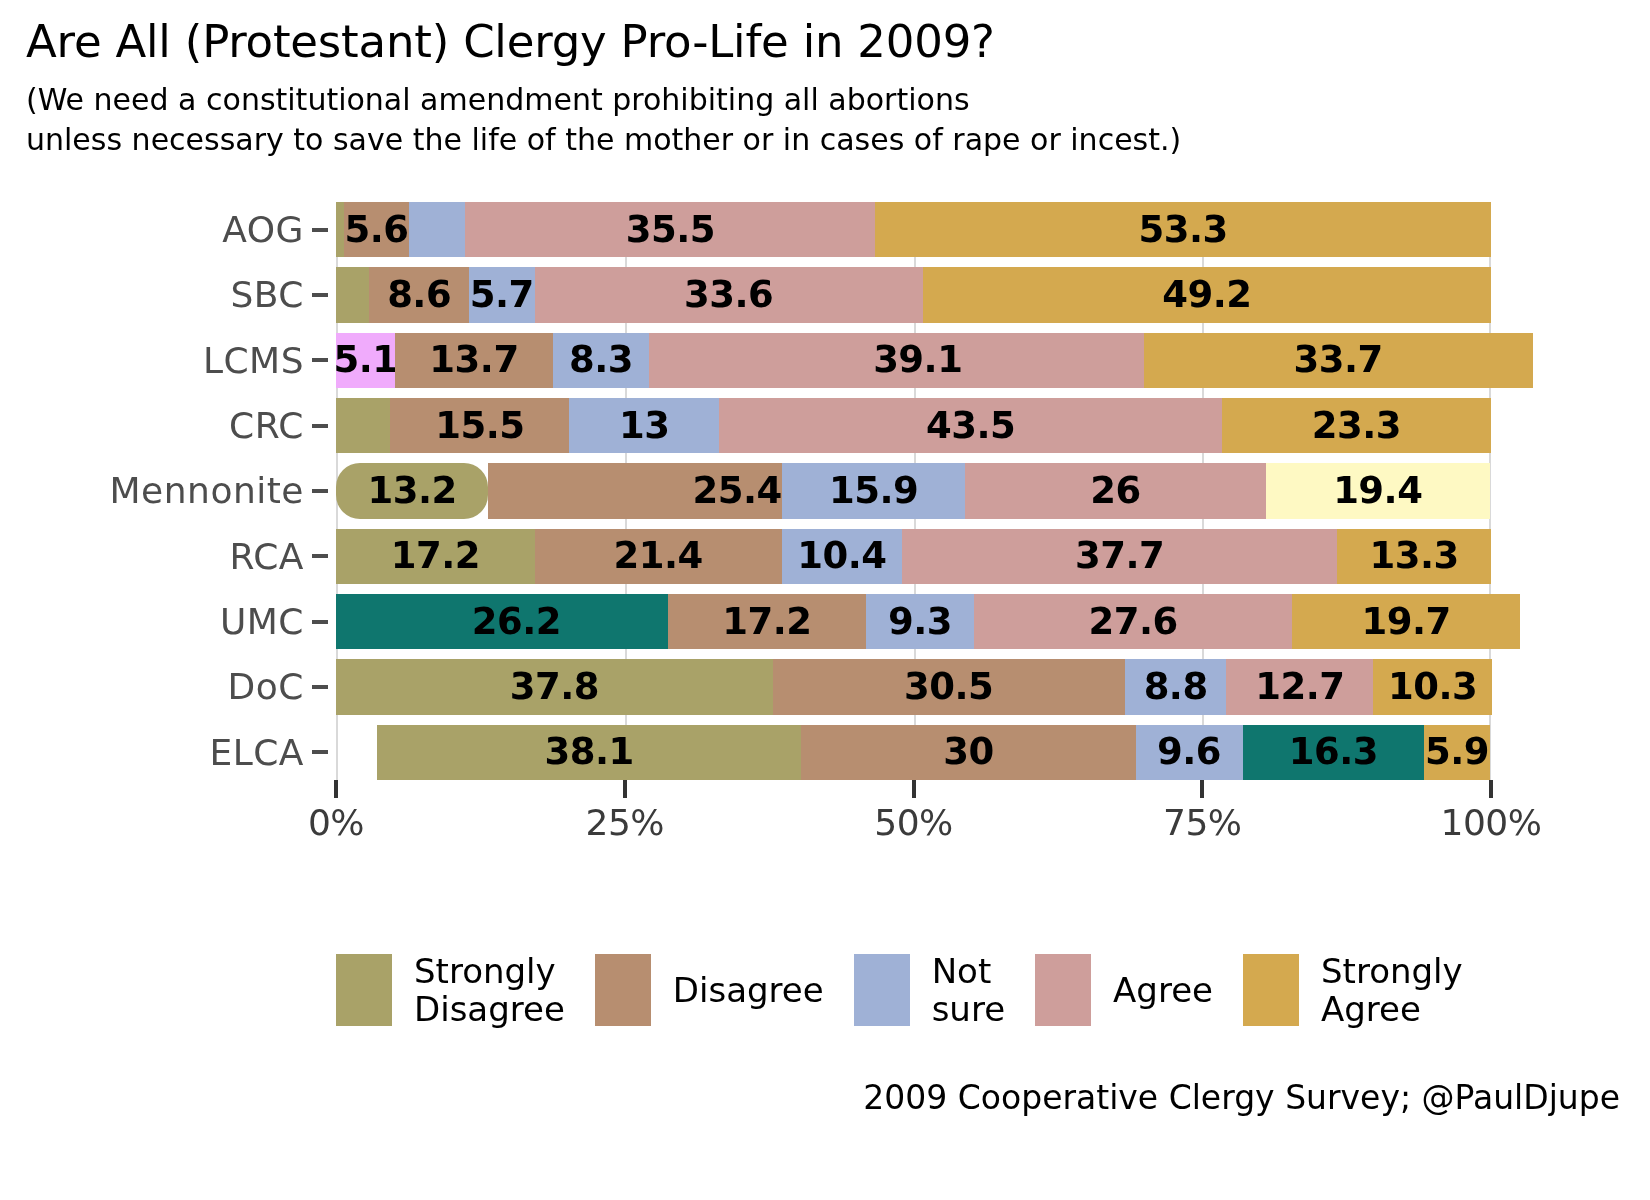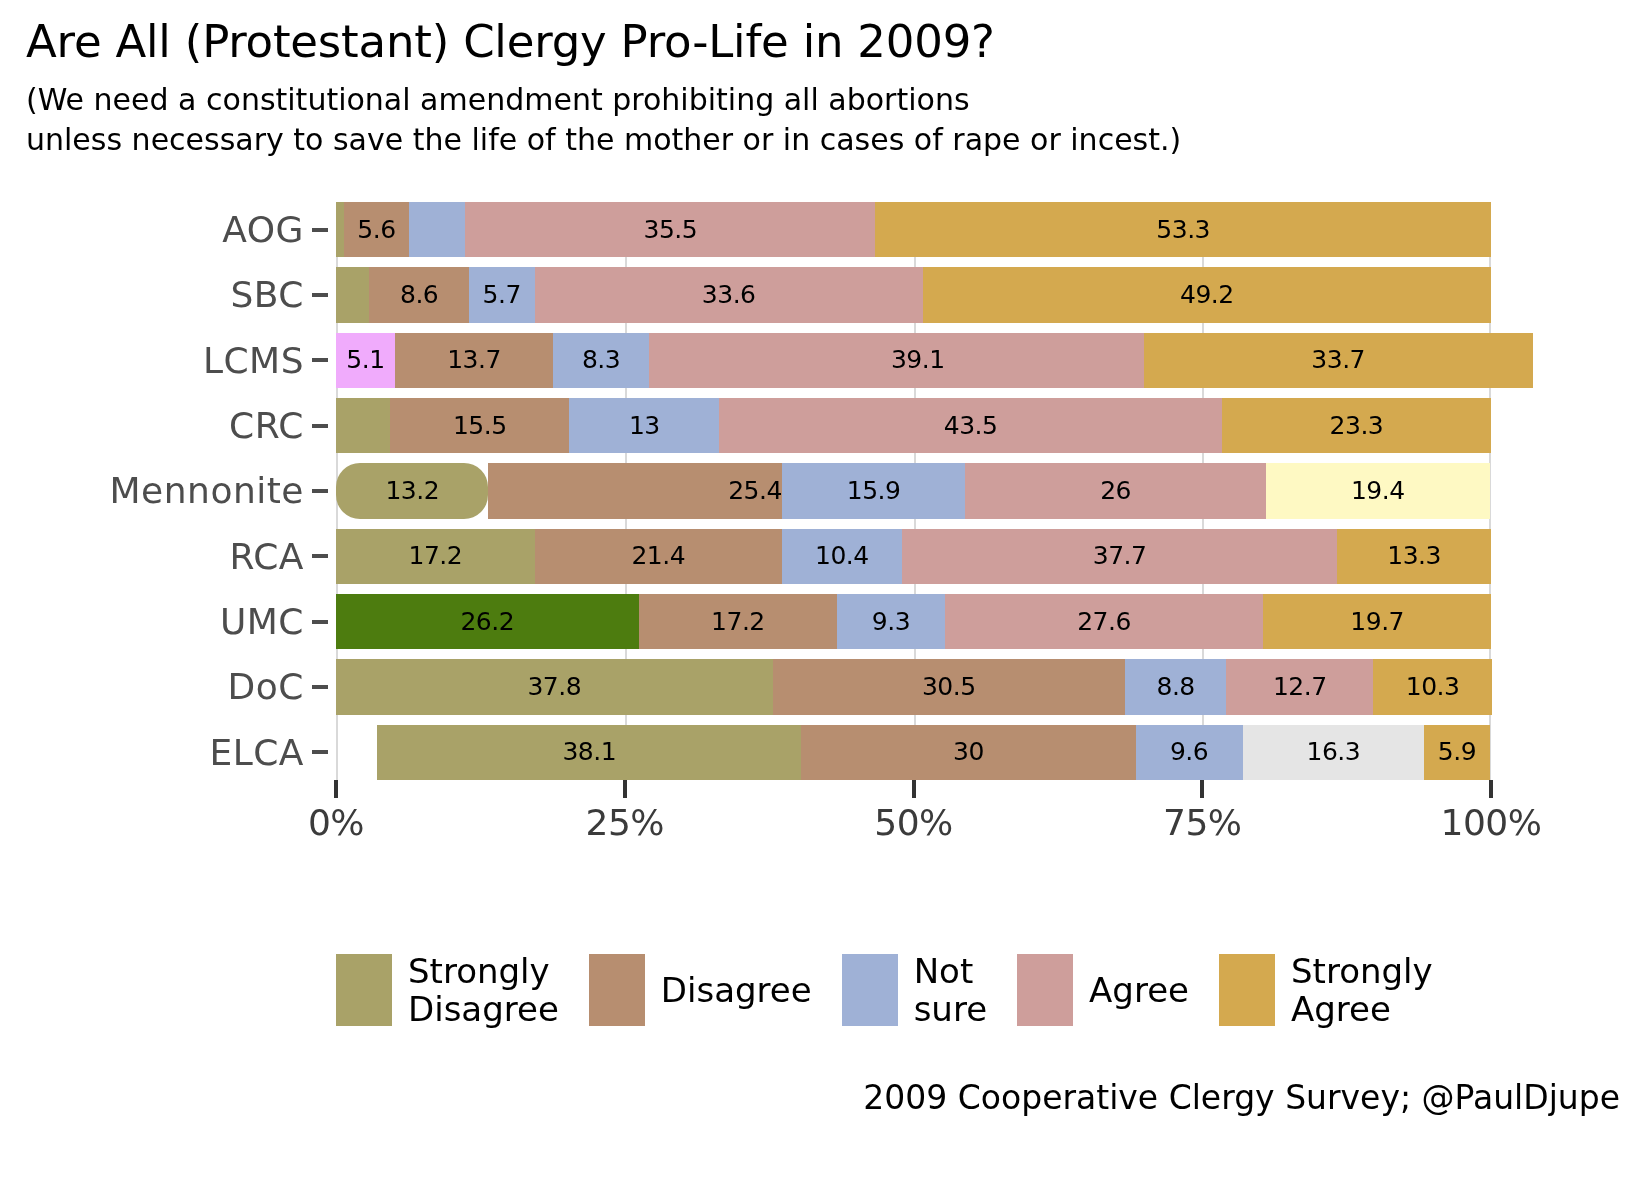--- a/index.html
+++ b/index.html
@@ -85,24 +85,24 @@
 
   .bar-seg {
     position: relative;
     display: flex;
     align-items: center;
     justify-content: center;
     overflow: visible;
     min-width: 0;
   }
   .seg-label {
-    font-size: 25px;
+    font-size: 37px;
     line-height: 34px;
     color: #000000;
-    font-weight: 400;
+    font-weight: 700;
     white-space: nowrap;
     letter-spacing: -0.5px;
   }
 
   
   #y-axis {
     position: absolute;
     left: 0px;
     top: 202px;
     width: 336px;
@@ -168,20 +168,21 @@
     top: 952px;
     width: 1180px;
     display: flex;
     align-items: center;
     z-index: 2;
   }
   .legend-item {
     display: flex;
     align-items: center;
     margin-right: 30px;
+    gap: 6px;
   }
   .legend-item:last-child { margin-right: 0; }
   .legend-swatch {
     width: 56px;
     height: 72px;
     flex: 0 0 auto;
   }
   .legend-text {
     margin-left: 16px;
     font-size: 34px;
@@ -351,21 +352,21 @@
             <span class="seg-label">10.4</span>
           </div>
           <div class="bar-seg" style="flex: 0 0 37.7%; background: rgb(206, 158, 155);">
             <span class="seg-label">37.7</span>
           </div>
           <div class="bar-seg" style="flex: 0 0 13.3%; background: rgb(212, 169, 79);">
             <span class="seg-label">13.3</span>
           </div>
         </div>
         <div class="bar-row">
-          <div class="bar-seg" style="flex: 0 0 26.2%; background: #4d7c0f;">
+          <div class="bar-seg" style="flex: 0 0 26.2%; background: #0f766e; padding-left: 29px;">
             <span class="seg-label">26.2</span>
           </div>
           <div class="bar-seg" style="flex: 0 0 17.2%; background: rgb(183, 142, 112);">
             <span class="seg-label">17.2</span>
           </div>
           <div class="bar-seg" style="flex: 0 0 9.3%; background: rgb(159, 177, 214);">
             <span class="seg-label">9.3</span>
           </div>
           <div class="bar-seg" style="flex: 0 0 27.6%; background: rgb(206, 158, 155);">
             <span class="seg-label">27.6</span>
@@ -394,21 +395,21 @@
         <div class="bar-row">
           <div class="bar-seg" style="flex: 0 0 38.1%; background: rgb(169, 162, 104);">
             <span class="seg-label">38.1</span>
           </div>
           <div class="bar-seg" style="flex: 0 0 30%; background: rgb(183, 142, 112);">
             <span class="seg-label">30</span>
           </div>
           <div class="bar-seg" style="flex: 0 0 9.6%; background: rgb(159, 177, 214);">
             <span class="seg-label">9.6</span>
           </div>
-          <div class="bar-seg" style="flex: 0 0 16.3%; background: #e5e5e5;">
+          <div class="bar-seg" style="flex: 0 0 16.3%; background: #0f766e;">
             <span class="seg-label">16.3</span>
           </div>
           <div class="bar-seg" style="flex: 0 0 5.9%; background: rgb(212, 169, 79);">
             <span class="seg-label">5.9</span>
           </div>
         </div>
       </div>
   </div>
 
   <div id="x-axis">

